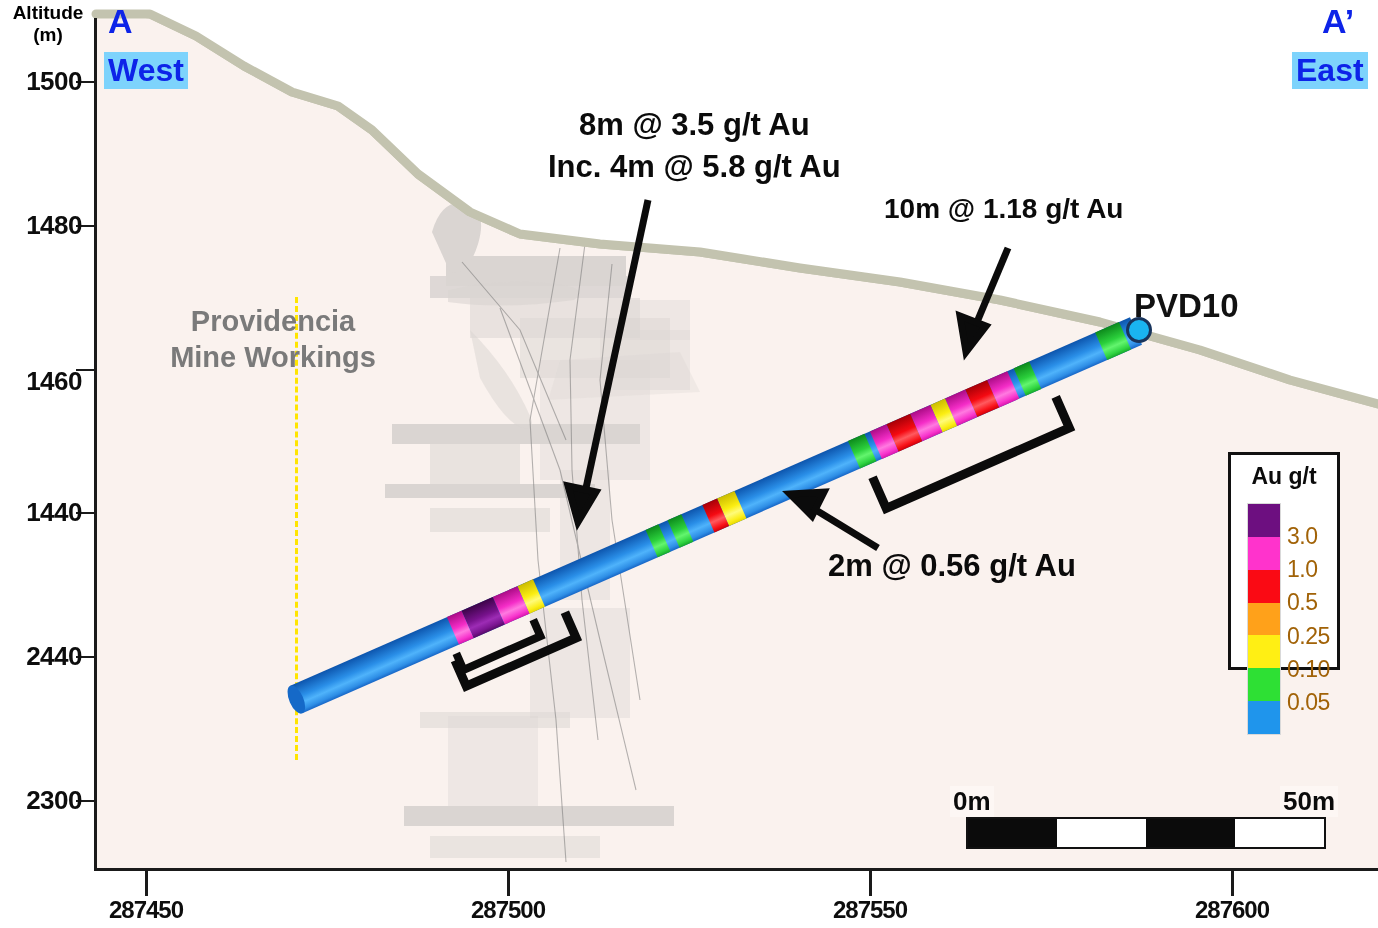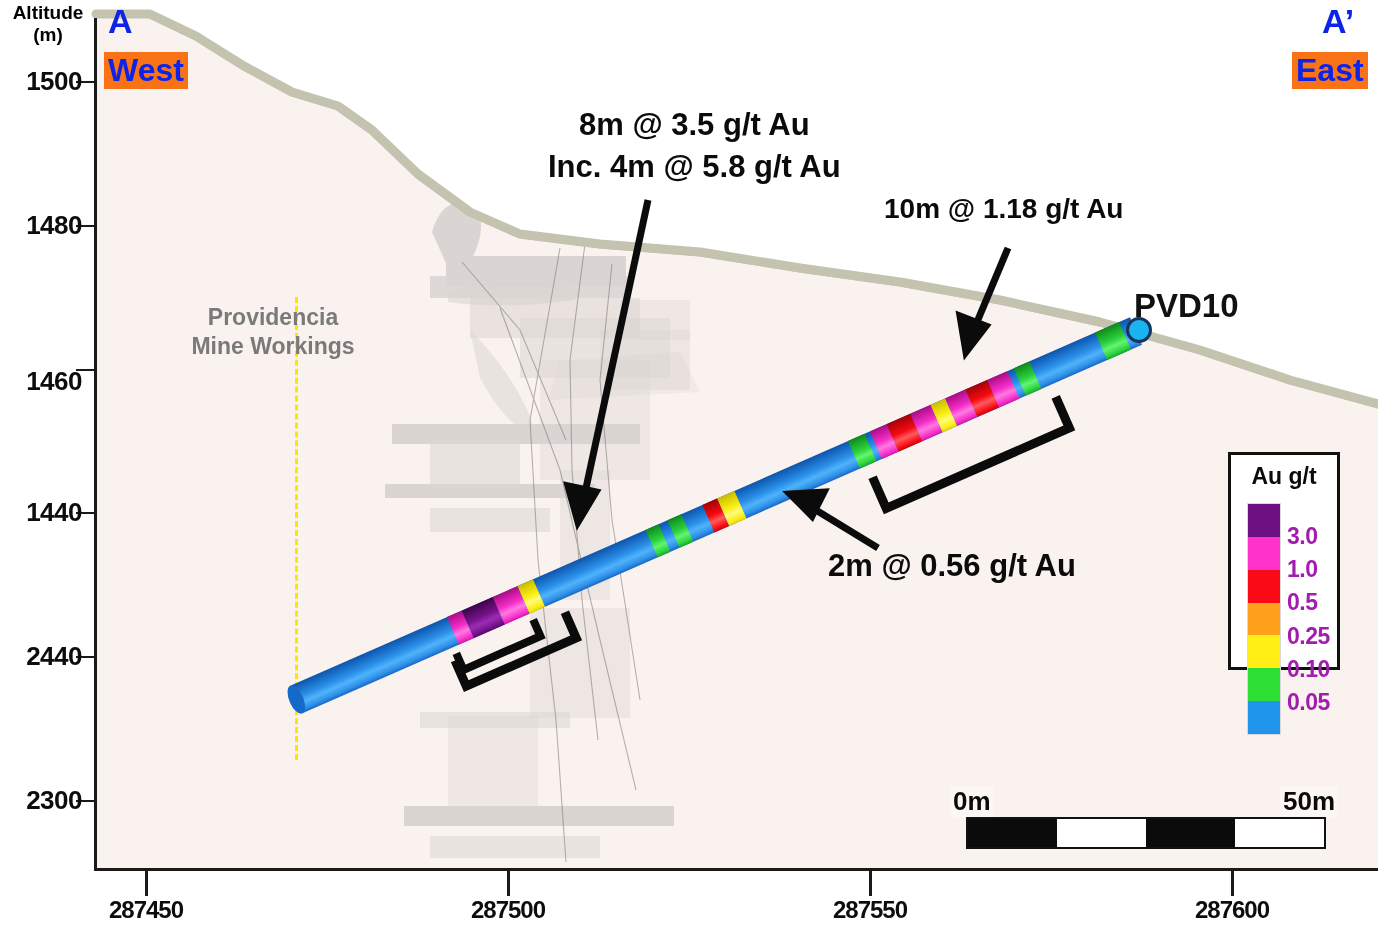--- a/index.html
+++ b/index.html
@@ -22,33 +22,33 @@
   .xtick{position:absolute;top:871px;width:3px;height:25px;background:#1a1a1a;}
   .xlabel{position:absolute;top:896px;transform:translateX(-50%);
           font-weight:bold;font-size:24px;color:#0d0d0d;letter-spacing:-1px;}
 
   #altitude-title{position:absolute;left:2px;top:2px;width:92px;text-align:center;
                   font-weight:bold;font-size:19px;color:#000;line-height:1.15;}
 
   
   .cap-letter{position:absolute;font-weight:bold;font-size:34px;color:#0d23e8;}
   .cap-dir{position:absolute;font-weight:bold;font-size:32px;color:#0d23e8;
-           background:#f97316;padding:0 4px;}
+           background:#7dd3fc;padding:0 4px;}
 
   
   #topo{position:absolute;left:0;top:0;width:1378px;height:928px;
         pointer-events:none;}
 
   
   #mine-axis-dashed{position:absolute;left:295px;top:297px;width:0;height:463px;
     border-left:3px dashed #ffe500;}
 
   
   #mine-workings-label{position:absolute;left:158px;top:303px;width:230px;
-    text-align:center;font-weight:bold;font-size:23px;color:#7a7a7a;
+    text-align:center;font-weight:bold;font-size:29px;color:#7a7a7a;
     line-height:1.25;}
 
   
   #hole-wrap{position:absolute;left:0;top:0;width:1378px;height:928px;
              pointer-events:none;}
 
   #collar{position:absolute;left:1126px;top:317px;width:26px;height:26px;
           border-radius:50%;background:#1ab4f0;border:3px solid #18345c;
           box-sizing:border-box;}
   #collar-label{position:absolute;left:1134px;top:287px;
@@ -61,22 +61,22 @@
   #anno-2m{left:828px;top:548px;font-size:31px;}
 
   
   #legend{position:absolute;left:1228px;top:452px;width:112px;height:218px;
       background:#ffffff;border:3px solid #111;box-sizing:border-box;}
   #legend-title{position:absolute;left:0;top:8px;width:100%;text-align:center;
       font-weight:bold;font-size:23px;color:#0b0b0b;}
   #legend-bar{position:absolute;left:16px;top:48px;width:34px;height:232px;
       border:1px solid #d9d9d9;box-sizing:border-box;}
   .lbseg{width:100%;}
-  .lblab{position:absolute;left:56px;font-weight:bold;font-size:23px;
-      color:#a21caf;transform:translateY(-50%);letter-spacing:-.5px;}
+  .lblab{position:absolute;left:56px;font-weight:normal;font-size:23px;
+      color:#a16207;transform:translateY(-50%);letter-spacing:-.5px;}
 
   
   #scalebar{position:absolute;left:966px;top:817px;width:360px;height:32px;
       border:2px solid #111;box-sizing:border-box;display:flex;background:#fff;}
   #scalebar div{height:100%;flex:1 1 0;}
   #scale-0{position:absolute;left:950px;top:786px;font-weight:bold;font-size:26px;
       color:#0b0b0b;background:#fdf7f4;padding:0 3px;}
   #scale-50{position:absolute;left:1280px;top:786px;font-weight:bold;font-size:26px;
       color:#0b0b0b;background:#fdf7f4;padding:0 3px;}
 </style>

